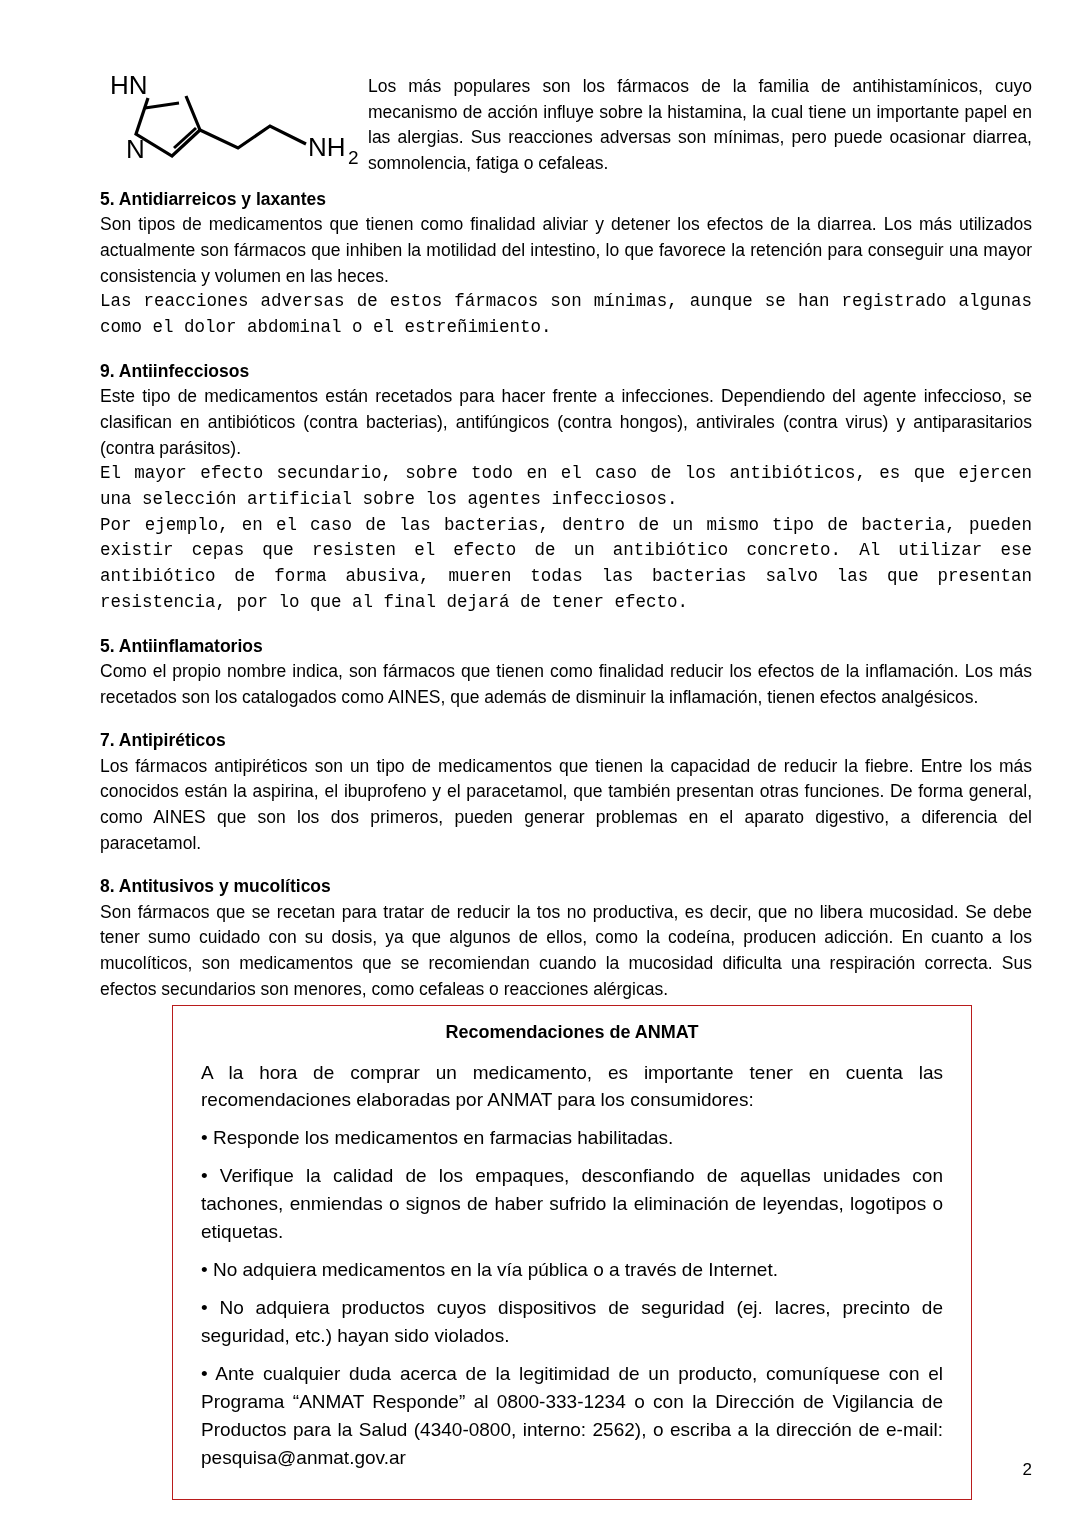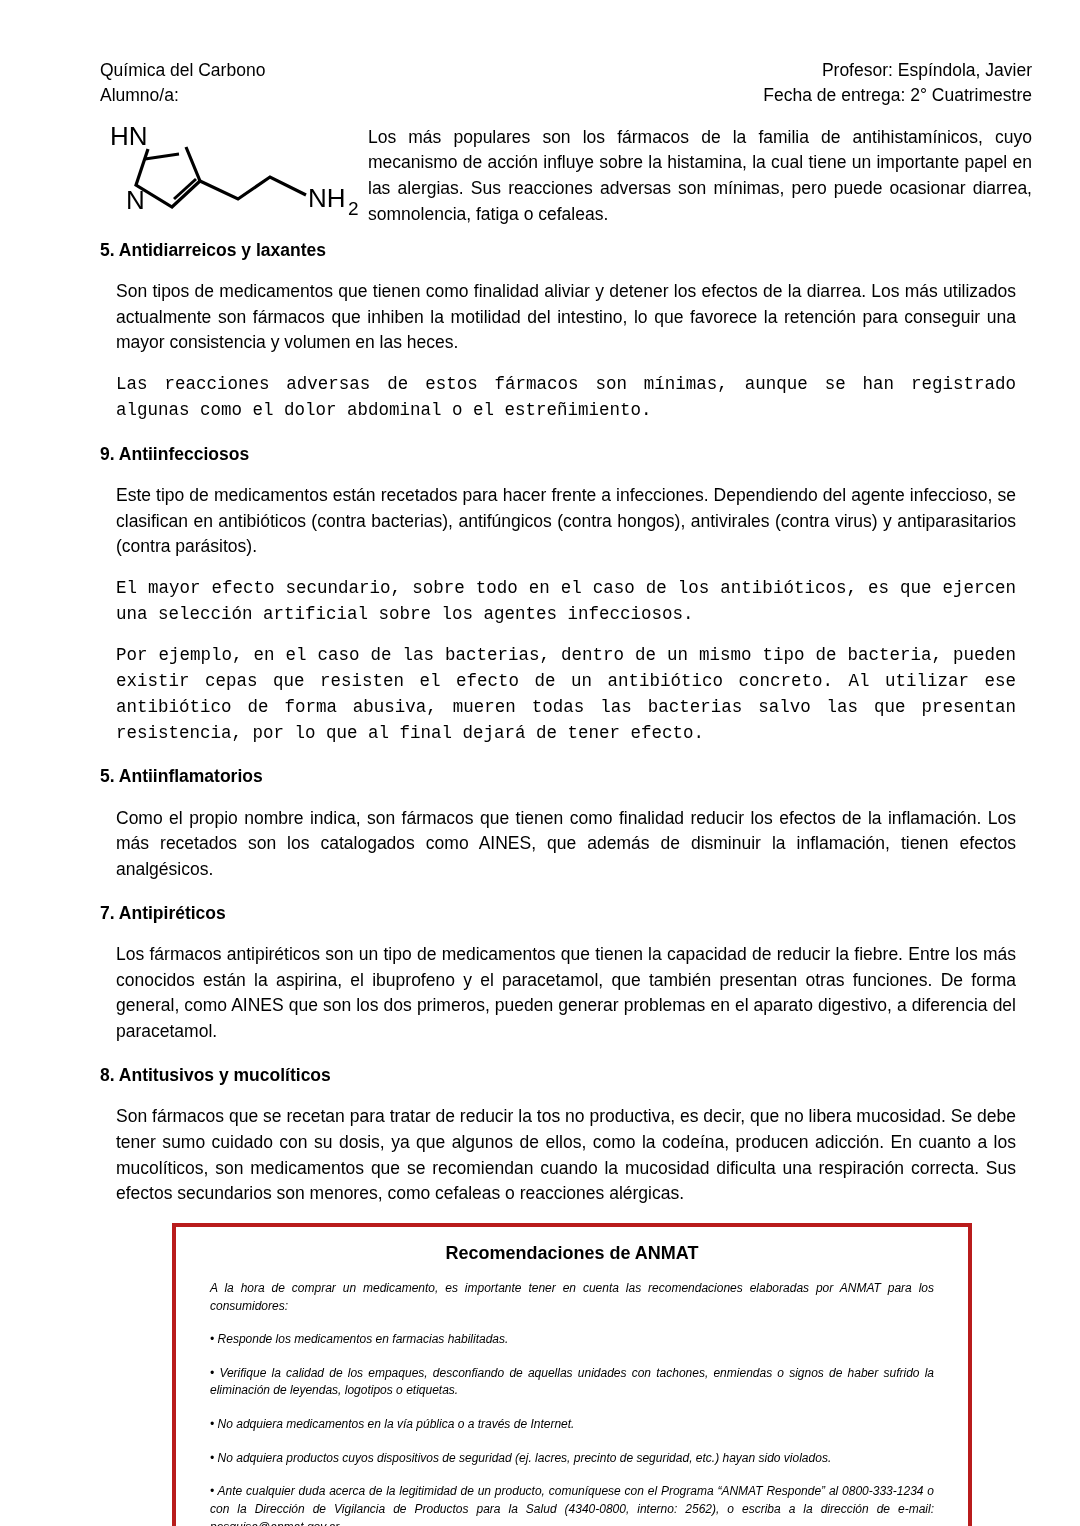--- a/index.html
+++ b/index.html
@@ -69,72 +69,61 @@
   .section {
     margin-top: 17px;
   }
   .section.tight {
     margin-top: 8px;
   }
   p.body-text {
     font-size: 17.5px;
     line-height: 1.47;
     text-align: justify;
-    margin: 16px;
+    margin: 0;
     padding: 0;
   }
   p.body-text + p.body-text { margin-top: 0; font-family: Liberation Mono, monospace; }
 
   .anmat-wrap {
     position: relative;
     margin-top: 2px;
   }
   .anmat-box {
-    border: 4px solid #b91c1c;
+    border: 1px solid #b91c1c;
     width: 800px;
     margin-left: 72px;
     box-sizing: border-box;
     padding: 16px 18px 18px 18px;
   }
   .anmat-title {
     text-align: center;
     font-weight: bold;
     font-size: 18px;
     margin: 0 0 16px 0;
   }
   .anmat-box p {
-    font-size: 12px;
+    font-size: 19px;
     line-height: 1.47;
     text-align: justify;
-    margin: 16px;
-    font-style: italic;
+    margin: 10px;
   }
   .page-number {
     position: absolute;
     right: 0px;
     bottom: 20px;
     font-size: 17px;
   }
 </style>
 </head>
 <body>
 
 <div class="page">
   <div class="content">
 
-    <div class="header-row">
-      <div class="header-left">
-        <div>Química del Carbono</div>
-        <div>Alumno/a:</div>
-      </div>
-      <div class="header-right">
-        <div>Profesor: Espíndola, Javier</div>
-        <div>Fecha de entrega:  2° Cuatrimestre</div>
-      </div>
-    </div>
 
     <div class="mol-block">
       <div class="mol-figure">
         <svg width="268" height="112" viewBox="0 0 268 112" xmlns="http://www.w3.org/2000/svg">
 
           <polyline points="48,30 36,66 72,88 100,62 86,28" fill="none" stroke="#000" stroke-width="3.2"></polyline>
 
           <line x1="74" y1="80" x2="96" y2="60" stroke="#000" stroke-width="3"></line>
 
           <line x1="45" y1="40" x2="79" y2="35" stroke="#000" stroke-width="3"></line>

